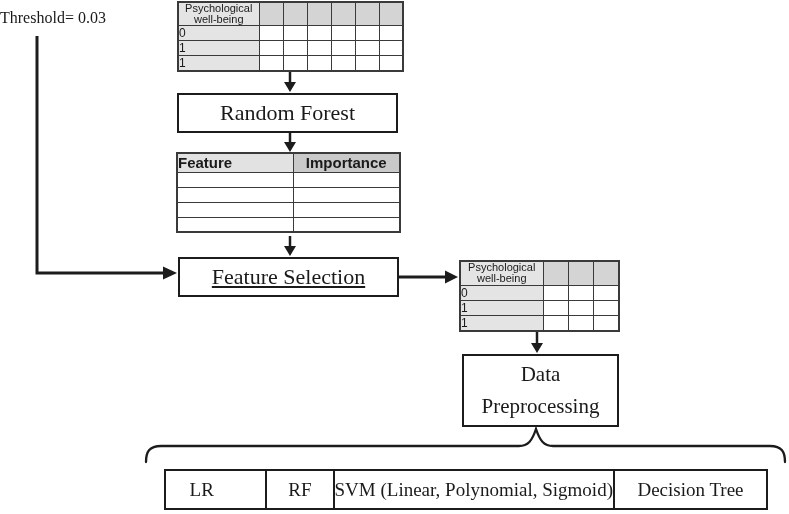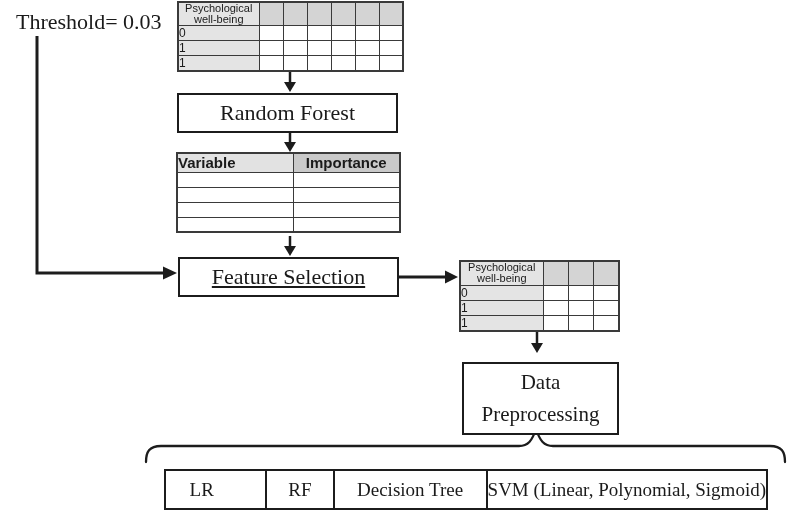--- a/index.html
+++ b/index.html
@@ -8,29 +8,29 @@
     --fill-importance-variable:#e2e2e2; --fill-importance-value:#c9c9c9;
     --bg:#ffffff;
     --serif:"Liberation Serif", serif;
     --sans:"Liberation Sans", sans-serif;
   }
   html,body{margin:0;padding:0;background:#fff;}
   .stage{position:relative;width:789px;height:514px;background:var(--bg);overflow:hidden;
          font-family:var(--serif);color:var(--ink);}
   .overlay{position:absolute;left:0;top:0;width:789px;height:514px;pointer-events:none;}
 
-  .threshold{position:absolute;left:16px;top:9px;font-size:22px;font-family:var(--serif);
+  .threshold{position:absolute;left:0;top:9px;font-size:16px;font-family:var(--serif);
              color:var(--ink);white-space:nowrap;}
 
   .box{position:absolute;border:2px solid var(--line);background:#fff;
        display:flex;align-items:center;justify-content:center;text-align:center;
        font-family:var(--serif);color:var(--ink);box-sizing:border-box;}
   .box-rf{left:177px;top:93px;width:221px;height:40px;font-size:22px;}
   .box-fs{left:178px;top:257px;width:221px;height:40px;font-size:22px;text-decoration:underline;}
-  .box-dp{left:462px;top:354px;width:157px;height:73px;font-size:21px;line-height:1.5;padding:0 8px;margin-top:8px;}
+  .box-dp{left:462px;top:354px;width:157px;height:73px;font-size:21px;line-height:1.5;padding:0 8px;}
 
   table.dt{position:absolute;border-collapse:collapse;table-layout:fixed;
            background:#fff;border:2px solid var(--border);}
   table.dt td{border:1px solid var(--border);padding:0;box-sizing:border-box;
               font-family:var(--sans);color:var(--ink);}
   .t-full{left:177px;top:1px;}
   .t-full td{height:15px;}
   .t-full td.hd-lab{height:22px;}
   .t-sel{left:459px;top:260px;}
   .t-sel td{height:15px;}
@@ -153,21 +153,21 @@
     <span>Random Forest</span>
   </div>
 
   <table class="dt t-imp">
     <colgroup>
         <col style="width:116px">
         <col style="width:107px">
       </colgroup>
     <tbody>
       <tr>
-        <td class="ih ih-var">Variable</td>
+        <td class="ih ih-var">Feature</td>
         <td class="ih ih-imp">Importance</td>
       </tr>
       <tr>
           <td></td>
           <td></td>
         </tr>
       <tr>
           <td></td>
           <td></td>
         </tr>
@@ -221,17 +221,17 @@
     </tbody>
   </table>
 
   <div class="box box-dp">
     <span>Data Preprocessing</span>
   </div>
 
   <div class="models">
     <div class="cell mc-lr">LR</div>
     <div class="cell mc-rf">RF</div>
+    <div class="cell mc-svm">SVM (Linear, Polynomial, Sigmoid)</div>
     <div class="cell mc-dt">Decision Tree</div>
-    <div class="cell mc-svm">SVM (Linear, Polynomial, Sigmoid)</div>
   </div>
 
 </div>
 
 </body></html>

